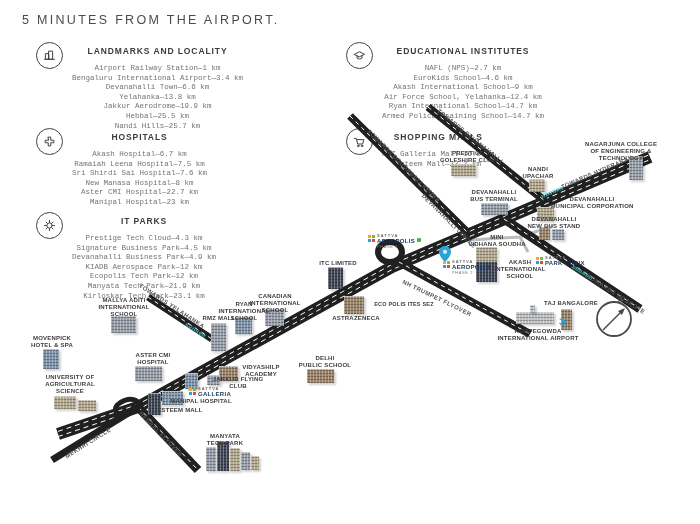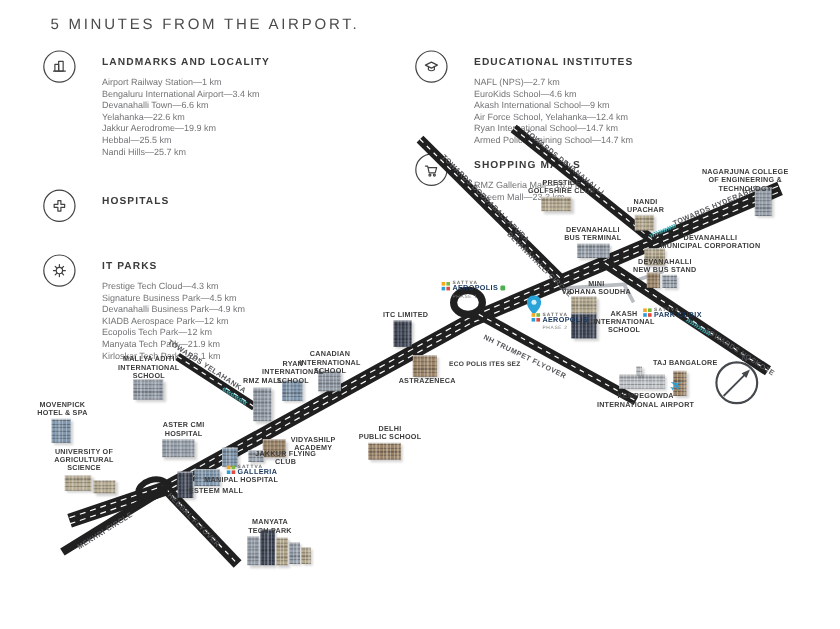--- a/index.html
+++ b/index.html
@@ -1,27 +1,27 @@
 <!DOCTYPE html>
 <html><head>
 <meta charset="utf-8">
 <style>
   html,body{margin:0;padding:0;}
   body{width:700px;height:524px;background:#ffffff;font-family:"Liberation Sans",sans-serif;position:relative;overflow:hidden;}
   #stage{position:absolute;inset:0;width:700px;height:524px;background:#fff;}
 
   
-  .hdr{position:absolute;left:42px;top:12px;font-size:12.5px;letter-spacing:2.3px;color:#4b4b49;line-height:17px;font-weight:500;}
-
-  
-  .sec{position:absolute;display:flex;gap:22px;}
+  .hdr{position:absolute;left:22px;top:12px;font-size:12.5px;letter-spacing:2.3px;color:#4b4b49;line-height:17px;font-weight:500;}
+
+  
+  .sec{position:absolute;display:flex;gap:9px;text-align:center;}
   .lgico{width:25px;height:25px;border:1.4px solid #424242;border-radius:50%;display:flex;align-items:center;justify-content:center;flex:none;background:#fff;}
   .lgico svg{width:15px;height:15px;stroke:#424242;fill:none;stroke-width:1.6;stroke-linejoin:round;stroke-linecap:round;}
   .sec h3{font-size:8.5px;font-weight:bold;letter-spacing:.9px;color:#3b3b3b;margin:4px 0 8px 0;}
-  .items div{font-size:7.5px;color:#737476;line-height:9.6px;white-space:nowrap;}
+  .items div{font-size:7.5px;color:#737476;line-height:9.6px;white-space:nowrap;font-family:Liberation Mono, monospace;}
 
   
   #roads{position:absolute;left:0;top:0;}
 
   
   .mk{position:absolute;transform:translateX(-50%);font-size:6px;font-weight:bold;color:#3c3c3c;line-height:6.8px;letter-spacing:.2px;text-align:center;white-space:pre-line;}
   .rl{position:absolute;font-size:6px;font-weight:bold;color:#55565a;letter-spacing:.4px;white-space:nowrap;transform:translate(-50%,-50%) rotate(var(--r));}
   .chev{position:absolute;font-size:8px;font-weight:bold;color:#3db6bc;letter-spacing:-.5px;white-space:nowrap;transform:translate(-50%,-50%) rotate(var(--r));}
   .chev.flip{transform:translate(-50%,-50%) rotate(var(--r)) scaleX(-1);}
 
@@ -64,21 +64,21 @@
           <rect x="11" y="5" width="6" height="13"></rect>
           <path d="M4 18h16"></path>
         </svg>
     </span>
     <div>
         <h3>LANDMARKS AND LOCALITY</h3>
       <div class="items">
         <div>Airport Railway Station—1 km</div>
         <div>Bengaluru International Airport—3.4 km</div>
         <div>Devanahalli Town—6.6 km</div>
-        <div>Yelahanka—22.6 km</div>
+        <div>Yelahanka—13.8 km</div>
         <div>Jakkur Aerodrome—19.9 km</div>
         <div>Hebbal—25.5 km</div>
         <div>Nandi Hills—25.7 km</div>
       </div>
     </div>
   </div>
 
   <div class="sec" style="left:346px;top:42px;">
     <span class="lgico">
       <svg viewBox="0 0 24 24">
@@ -92,28 +92,36 @@
         <div>NAFL (NPS)—2.7 km</div>
         <div>EuroKids School—4.6 km</div>
         <div>Akash International School—9 km</div>
         <div>Air Force School, Yelahanka—12.4 km</div>
         <div>Ryan International School—14.7 km</div>
         <div>Armed Police Training School—14.7 km</div>
       </div>
     </div>
   </div>
 
-  <div class="sec" style="left:36px;top:128px;margin-top:30px;">
+  <div class="sec" style="left:36px;top:128px;">
     <span class="lgico">
       <svg viewBox="0 0 24 24">
           <path d="M10 5 h4 v5 h5 v4 h-5 v5 h-4 v-5 H5 v-4 h5 Z"></path>
         </svg>
     </span>
     <div>
         <h3>HOSPITALS</h3>
+      <div class="items">
+        <div>Akash Hospital—6.7 km</div>
+        <div>Ramaiah Leena Hospital—7.5 km</div>
+        <div>Sri Shirdi Sai Hospital—7.6 km</div>
+        <div>New Manasa Hospital—8 km</div>
+        <div>Aster CMI Hospital—22.7 km</div>
+        <div>Manipal Hospital—23 km</div>
+      </div>
     </div>
   </div>
 
   <div class="sec" style="left:346px;top:128px;">
     <span class="lgico">
       <svg viewBox="0 0 24 24">
           <path d="M4 7 h3 l2 9 h8 l2 -7 H8"></path>
           <circle cx="10" cy="19" r="1.3"></circle>
           <circle cx="16" cy="19" r="1.3"></circle>
         </svg>

